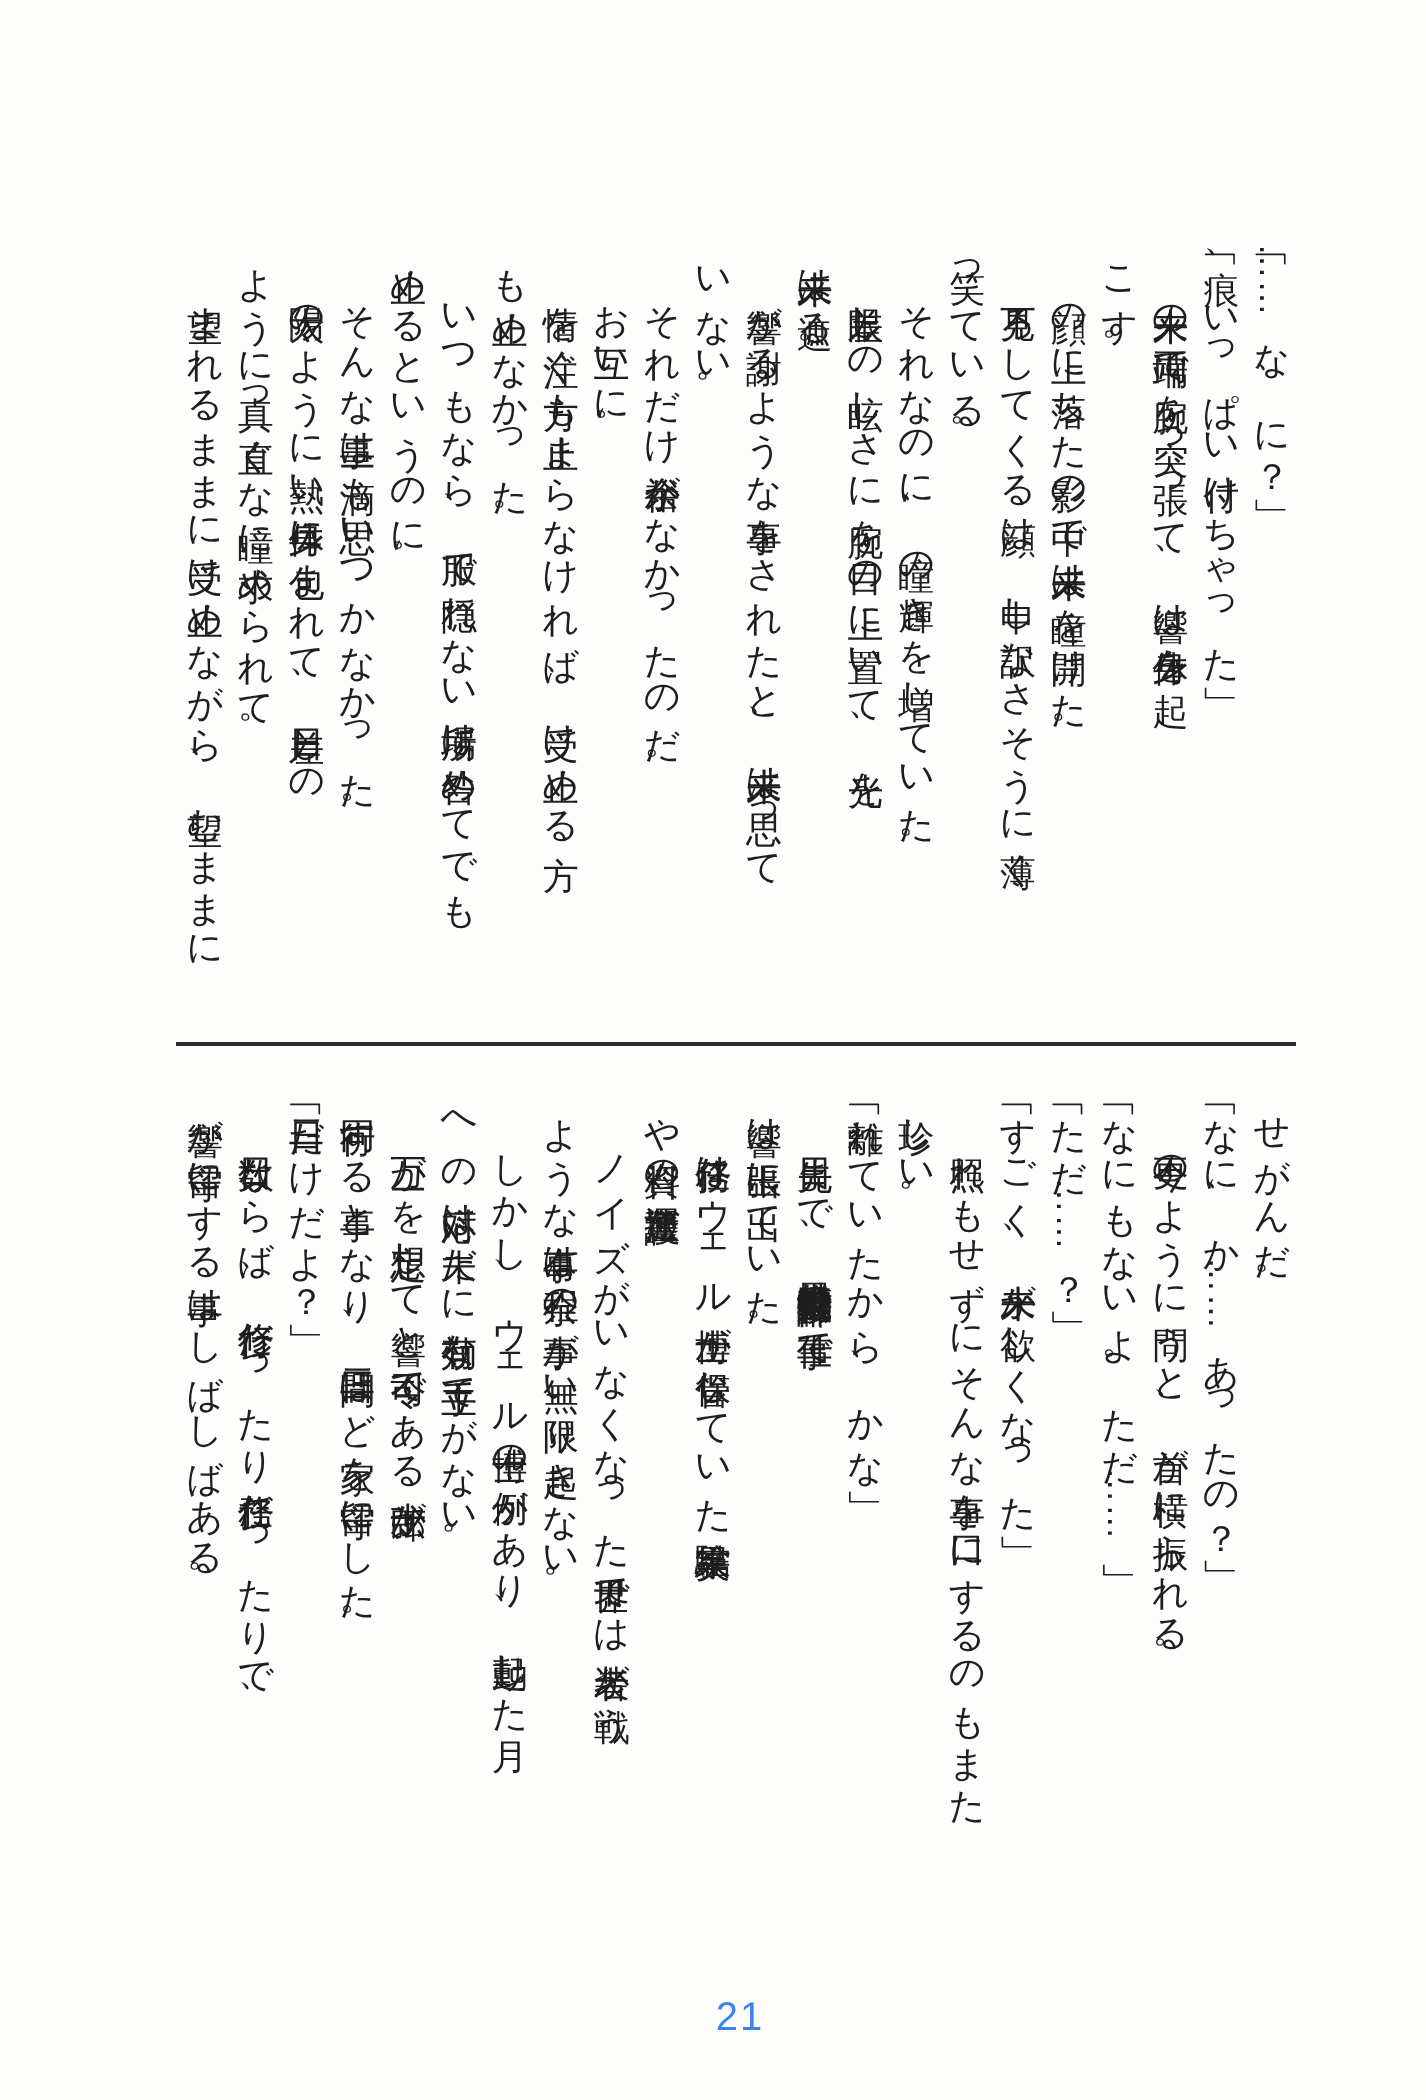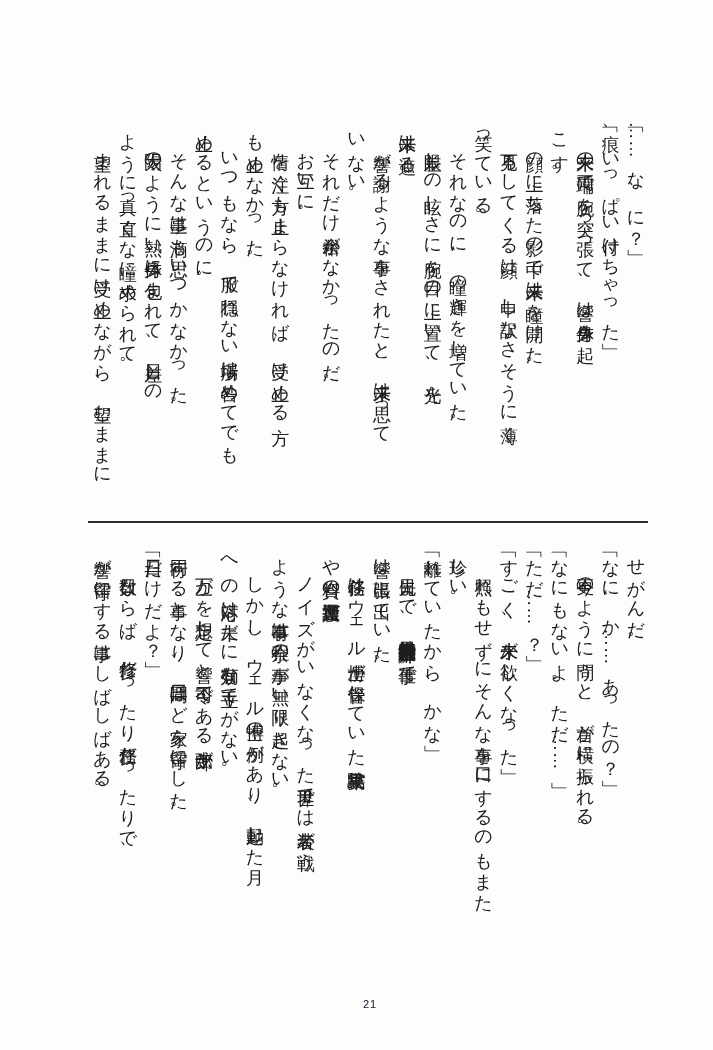--- a/index.html
+++ b/index.html
@@ -49,22 +49,22 @@
     width: 560px;
     height: 2px;
     background: #2e2e2e;
   }
   .page-number {
     position: absolute;
     top: 998px;
     left: 340px;
     width: 60px;
     text-align: center;
-    font-size: 11px;
-    color: #0f172a;
+    font-size: 20px;
+    color: #3b82f6;
     letter-spacing: 1px;
   }
 </style>
 </head>
 <body>
 
 <div class="page">
 
   <div id="top-section" class="vtext-section">
     <p>「……な、に？」</p>

